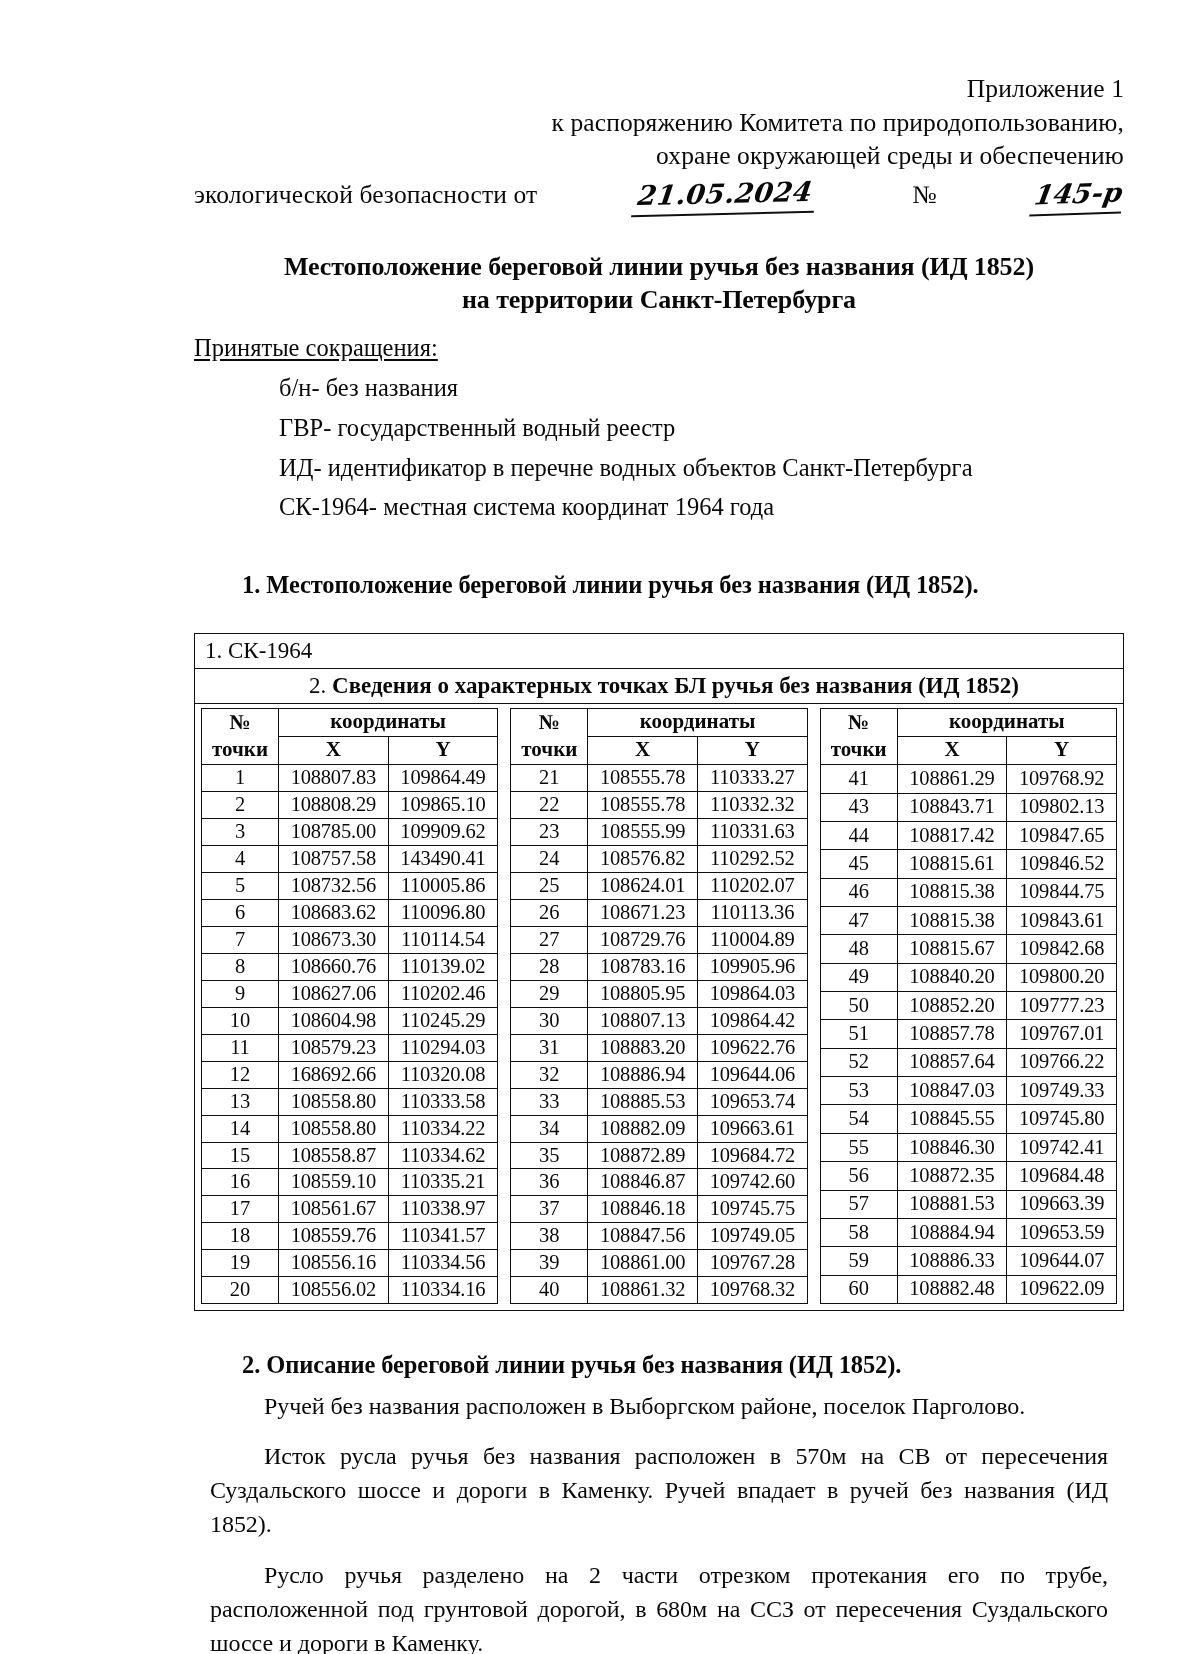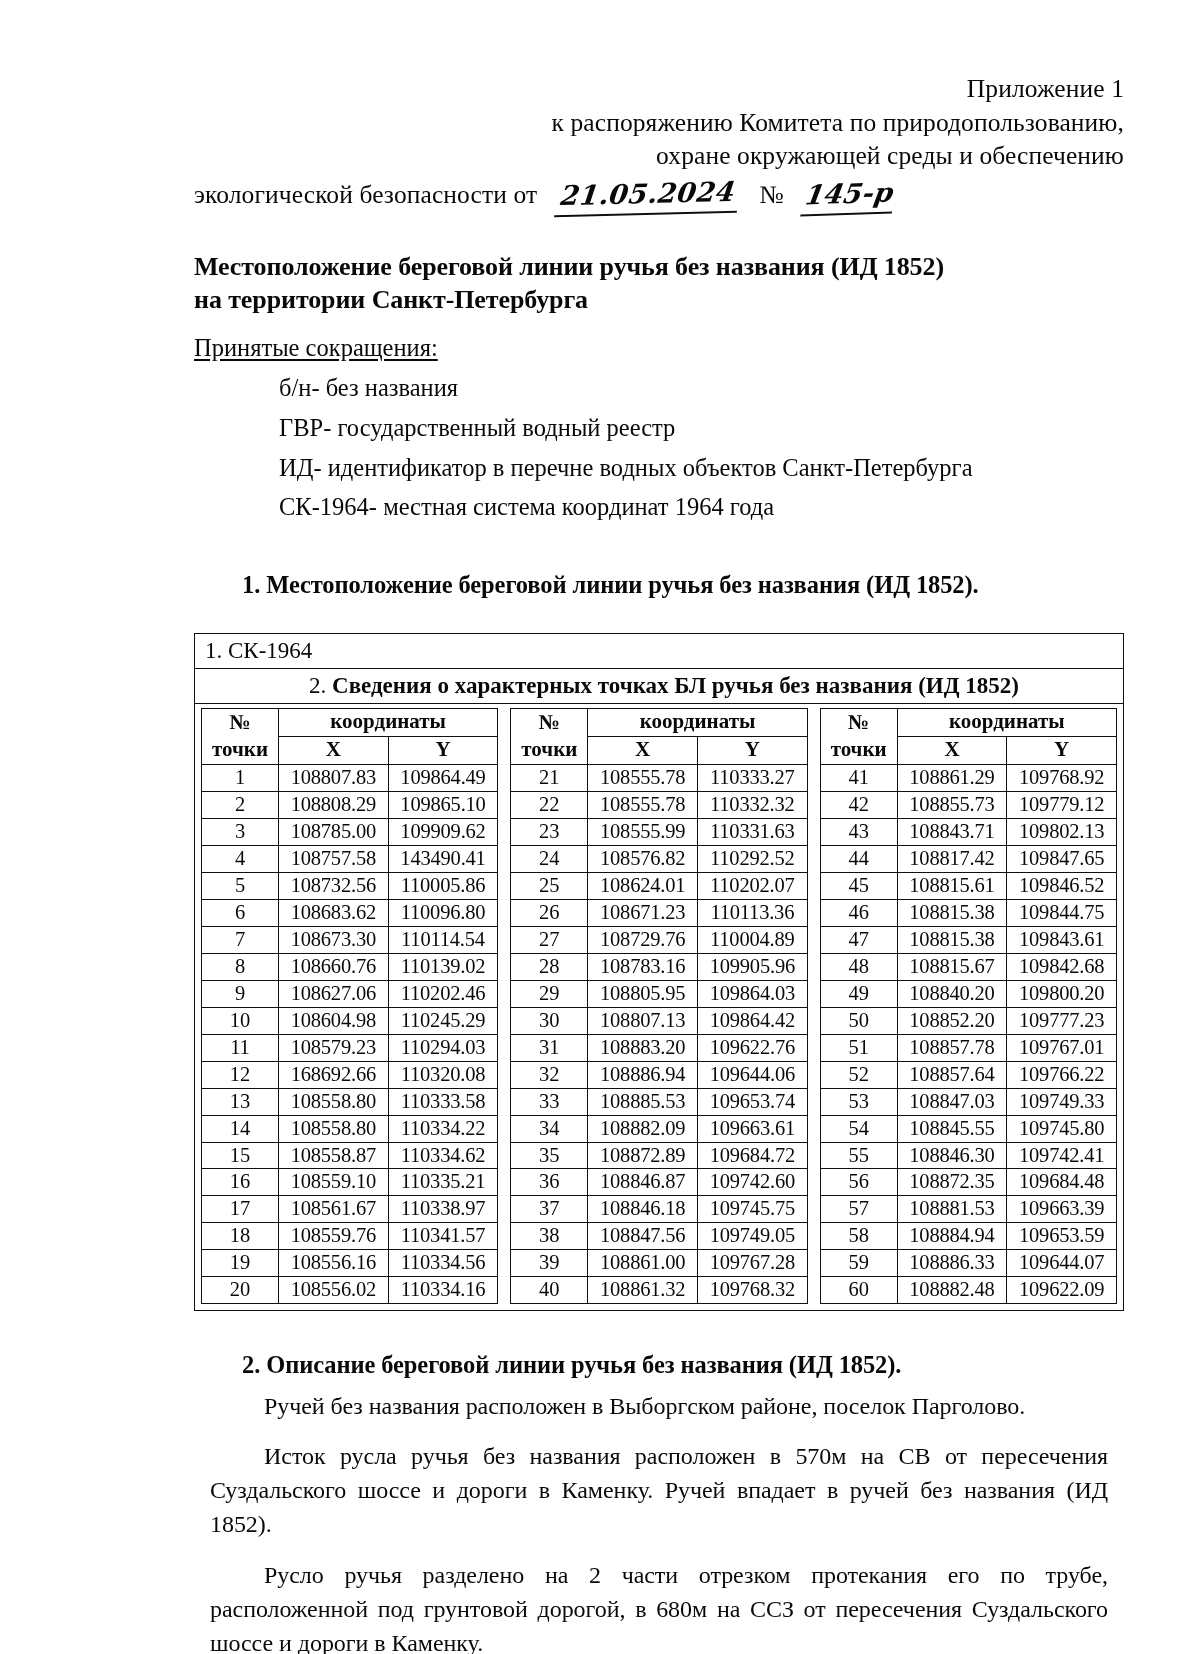--- a/index.html
+++ b/index.html
@@ -38,21 +38,21 @@
     font-size: 25.5px;
     line-height: 1.32;
     letter-spacing: 0.1px;
   }
   .header-block .hline {
     display: block;
     white-space: nowrap;
   }
   .date-line {
     display: flex;
-    justify-content: flex-start;
+    justify-content: space-between;
     align-items: flex-end;
     gap: 20px;
     white-space: nowrap;
   }
   .handwriting {
     font-family: "DejaVu Serif", serif;
     font-style: italic;
     font-weight: 700;
     font-size: 27px;
     letter-spacing: 0.5px;
@@ -71,20 +71,21 @@
     display: inline-block;
     border-bottom: 2px solid #111;
     padding: 0 2px 1px 2px;
     position: relative;
     top: 3px;
   }
 
   
   .doc-title {
     margin-top: 38px;
+    text-align: center;
     font-weight: 700;
     font-size: 26px;
     line-height: 1.28;
     letter-spacing: -0.1px;
   }
 
   
   .abbr-head {
     margin-top: 18px;
     font-size: 24.5px;
@@ -465,25 +466,20 @@
               <th>Y</th>
             </tr>
           </thead>
           <tbody>
               <tr>
                 <td class="idx">41</td>
                 <td class="val">108861.29</td>
                 <td class="val">109768.92</td>
               </tr>
               <tr>
-                <td class="idx">42</td>
-                <td class="val">108855.73</td>
-                <td class="val">109779.12</td>
-              </tr>
-              <tr>
                 <td class="idx">43</td>
                 <td class="val">108843.71</td>
                 <td class="val">109802.13</td>
               </tr>
               <tr>
                 <td class="idx">44</td>
                 <td class="val">108817.42</td>
                 <td class="val">109847.65</td>
               </tr>
               <tr>

